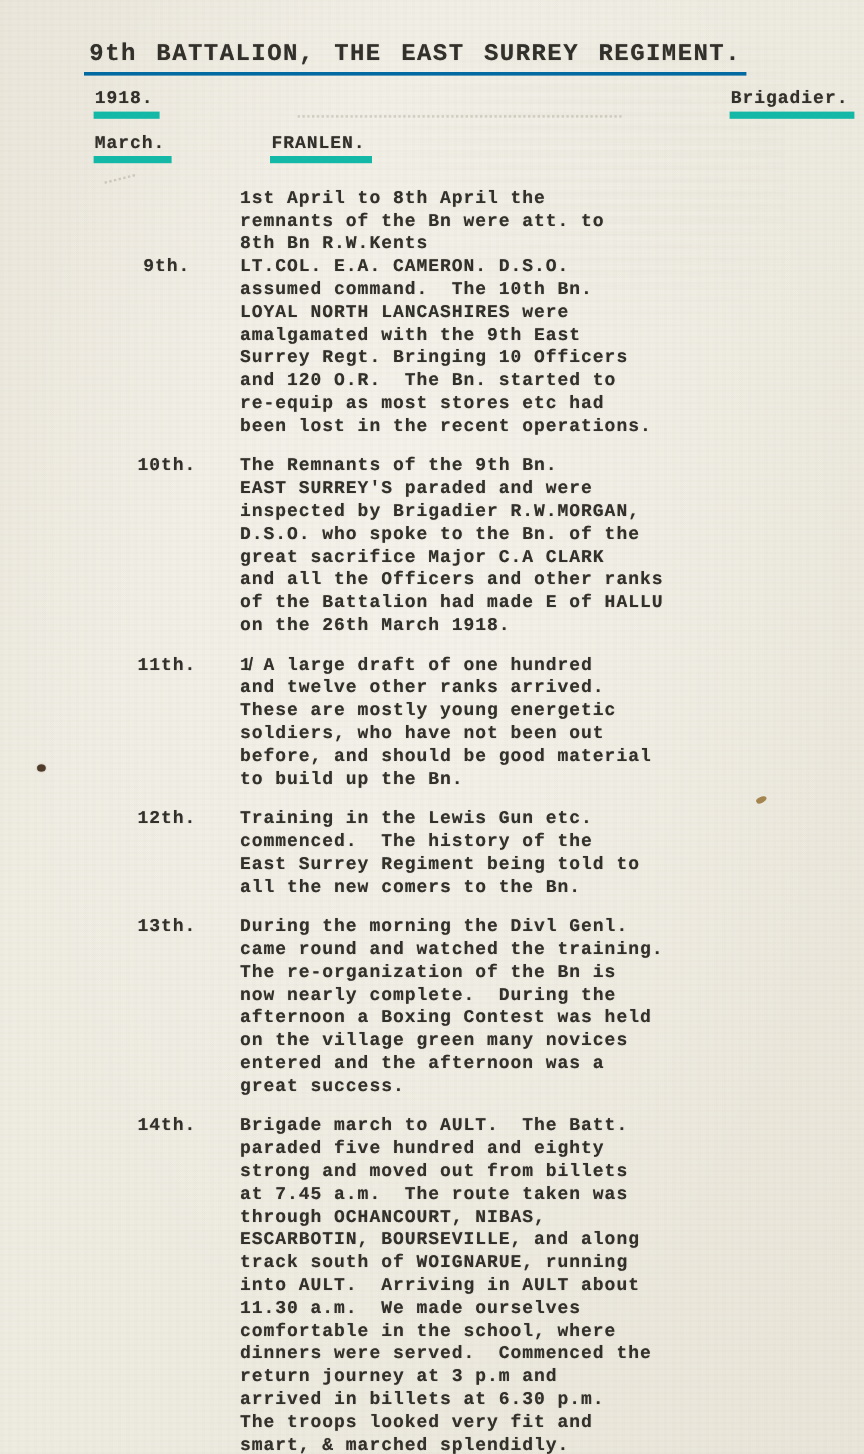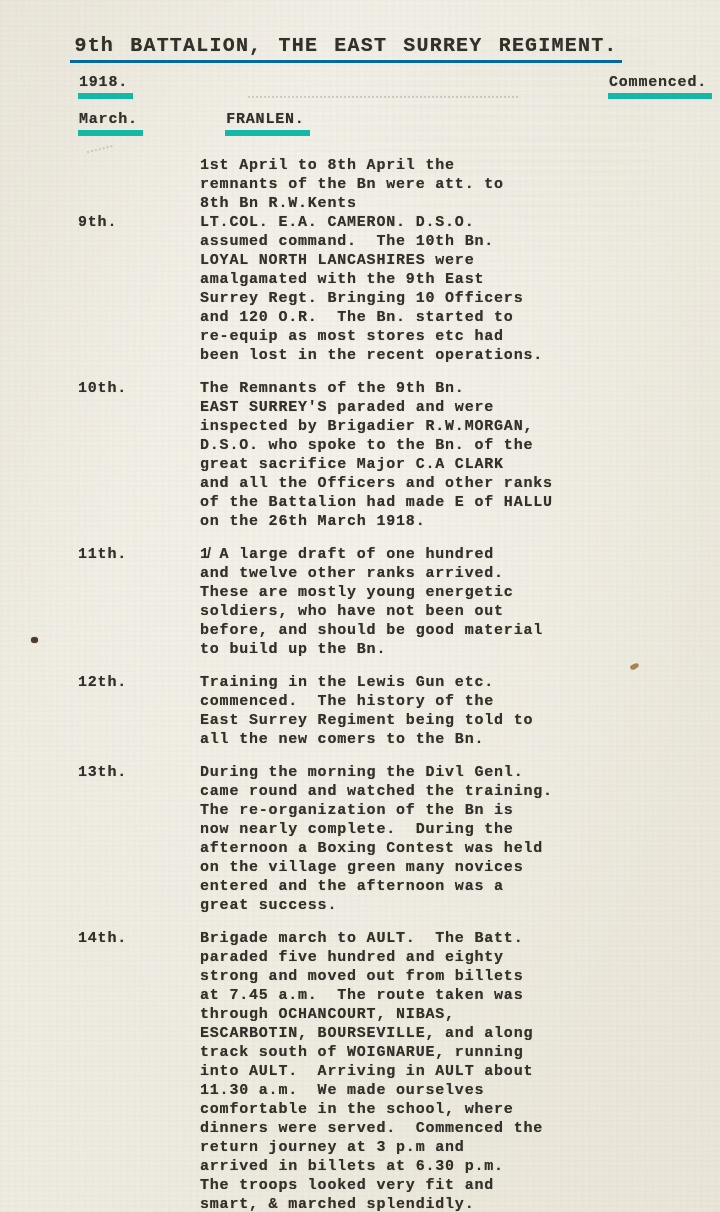--- a/index.html
+++ b/index.html
@@ -47,21 +47,21 @@
     border-bottom: 6px solid #14b8a6;
     padding: 0 5px 2px 1px;
   }
   .colhead-row { margin-top: 12px; height: 24px; padding-left: 78px; }
   .colhead-row .place-label { margin-left: 72px; }
 
   .entries { margin-top: 22px; padding-left: 78px; font-size: 15px; }
   .entry { display: flex; align-items: flex-start; }
   .entry + .entry { margin-top: 14px; }
   .entry:nth-child(2) { margin-top: 0; }     
-  .entry-date { width: 122px; flex: 0 0 122px; line-height: 19px; }
+  .entry-date { width: 122px; flex: 0 0 122px; line-height: 19px; text-align: center; }
   .entry-text { white-space: pre; line-height: 19px; }
 
   
   .speck { position: absolute; border-radius: 50%; }
   .speck-left  { left: 31px;  top: 637px; width: 7px; height: 6px; background: #4f3b29; box-shadow: 0 0 1px #4f3b29; }
   .speck-right { left: 630px; top: 664px; width: 9px; height: 5px; background: #a5854f; transform: rotate(-28deg); border-radius: 40% 60% 50% 50%; }
   .pencil-scribble {
     position: absolute; left: 248px; top: 96px; width: 270px; height: 0;
     border-top: 2px dotted rgba(110,104,92,0.45); opacity: 0.55;
   }
@@ -86,21 +86,21 @@
 <div class="bleedthrough"></div>
 
 <div class="page">
 
   <div class="title-row">
     <span class="title">9th BATTALION, THE EAST SURREY REGIMENT.</span>
   </div>
 
   <div class="year-row">
     <span class="u2">1918.</span>
-    <span class="u2">Commenced.</span>
+    <span class="u2">Brigadier.</span>
   </div>
 
   <div class="colhead-row">
     <span class="u2">March.</span>
     <span class="u2 place-label">FRANLEN.</span>
   </div>
 
   <div class="entries">
   <div class="entry">
     <div class="entry-date"></div>

